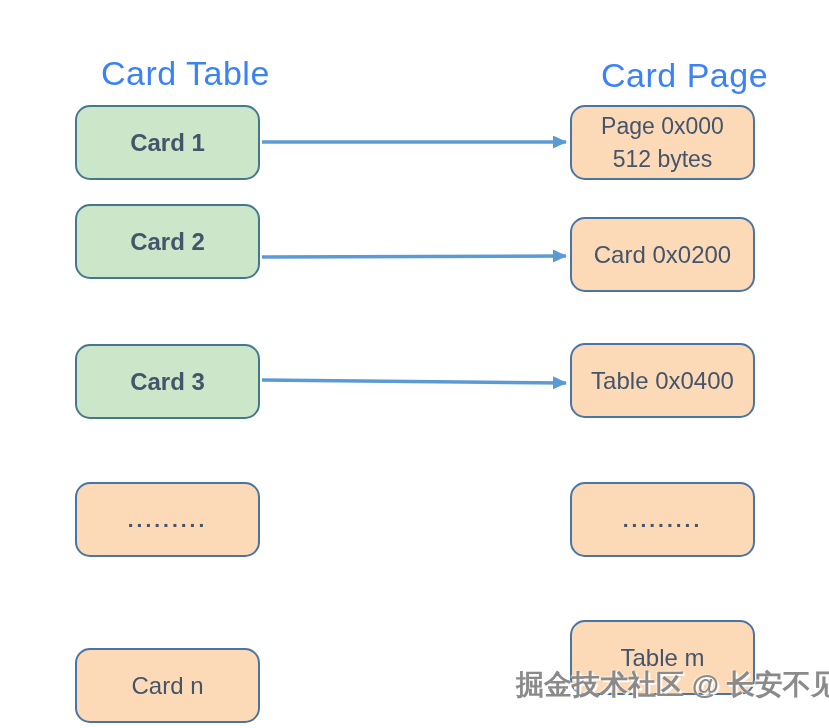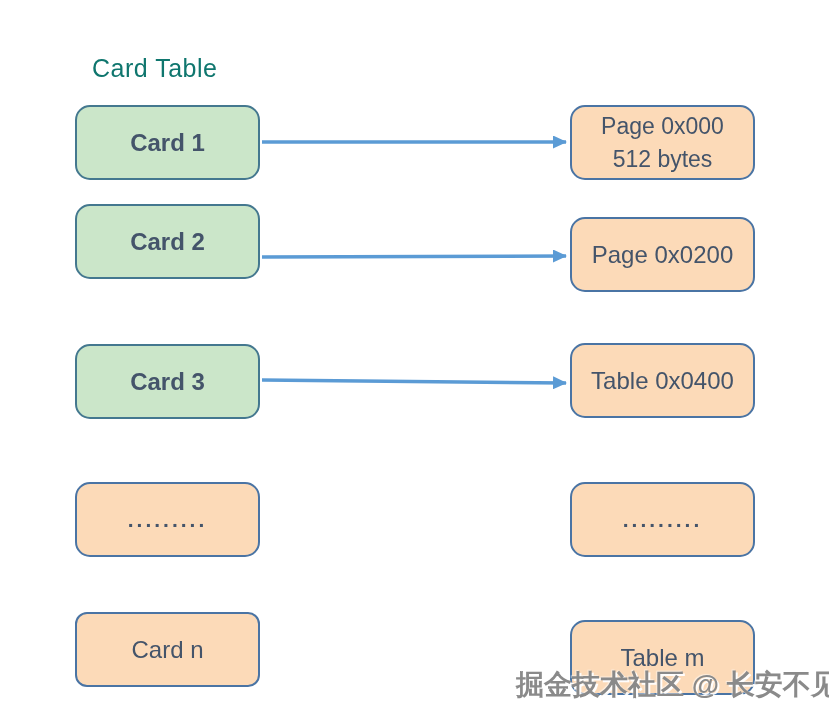--- a/index.html
+++ b/index.html
@@ -10,24 +10,25 @@
   }
   .canvas {
     position: relative;
     width: 829px;
     height: 728px;
     background: #ffffff;
     overflow: hidden;
   }
   .col-header {
     position: absolute;
-    font-size: 25px;
-    color: #0f766e;
+    font-size: 34px;
+    color: #3b82f6;
     white-space: nowrap;
     letter-spacing: 0.5px;
+    margin-left: 9px;
   }
   .col-header.left  { left: 92px;  top: 54px; }
   .col-header.right { left: 592px; top: 56px; }
 
   .box {
     position: absolute;
     width: 185px;
     height: 75px;
     border-radius: 15px;
     border: 2.5px solid #4a74a4;
@@ -54,21 +55,21 @@
     font-weight: 700;
     font-size: 21px;
     letter-spacing: 3px;
   }
   
   .box.lcol { left: 75px; }
   .box.l0 { top: 105px; }
   .box.l1 { top: 204px; }
   .box.l2 { top: 344px; }
   .box.l3 { top: 482px; }
-  .box.l4 { top: 612px; border-radius: 12px; }
+  .box.l4 { top: 648px; }
   
   .box.rcol { left: 570px; }
   .box.r0 { top: 105px; font-size: 23px; line-height: 33px; }
   .box.r1 { top: 217px; }
   .box.r2 { top: 343px; }
   .box.r3 { top: 482px; }
   .box.r4 { top: 620px; }
 
   .arrow-layer {
     position: absolute;
@@ -89,35 +90,36 @@
     z-index: 5;
   }
 </style>
 </head>
 <body>
 
 <div class="canvas">
 
   <div class="col-header left">Card Table</div>
 
+  <div class="col-header right">Card Page</div>
 
   <div class="box green lcol l0">Card 1</div>
 
   <div class="box green lcol l1">Card 2</div>
 
   <div class="box green lcol l2">Card 3</div>
 
   <div class="box orange dots lcol l3">.........</div>
 
   <div class="box orange lcol l4">Card n</div>
 
   <div class="box orange rcol r0">Page 0x000
 512 bytes</div>
 
-  <div class="box orange rcol r1">Page 0x0200</div>
+  <div class="box orange rcol r1">Card 0x0200</div>
 
   <div class="box orange rcol r2">Table 0x0400</div>
 
   <div class="box orange dots rcol r3">.........</div>
 
   <div class="box orange rcol r4">Table m</div>
 
   <svg class="arrow-layer" width="829" height="728" viewBox="0 0 829 728" xmlns="http://www.w3.org/2000/svg">
     <defs>
       <marker id="ah" markerUnits="userSpaceOnUse" markerWidth="15" markerHeight="13" refX="13" refY="6.5" orient="auto">

